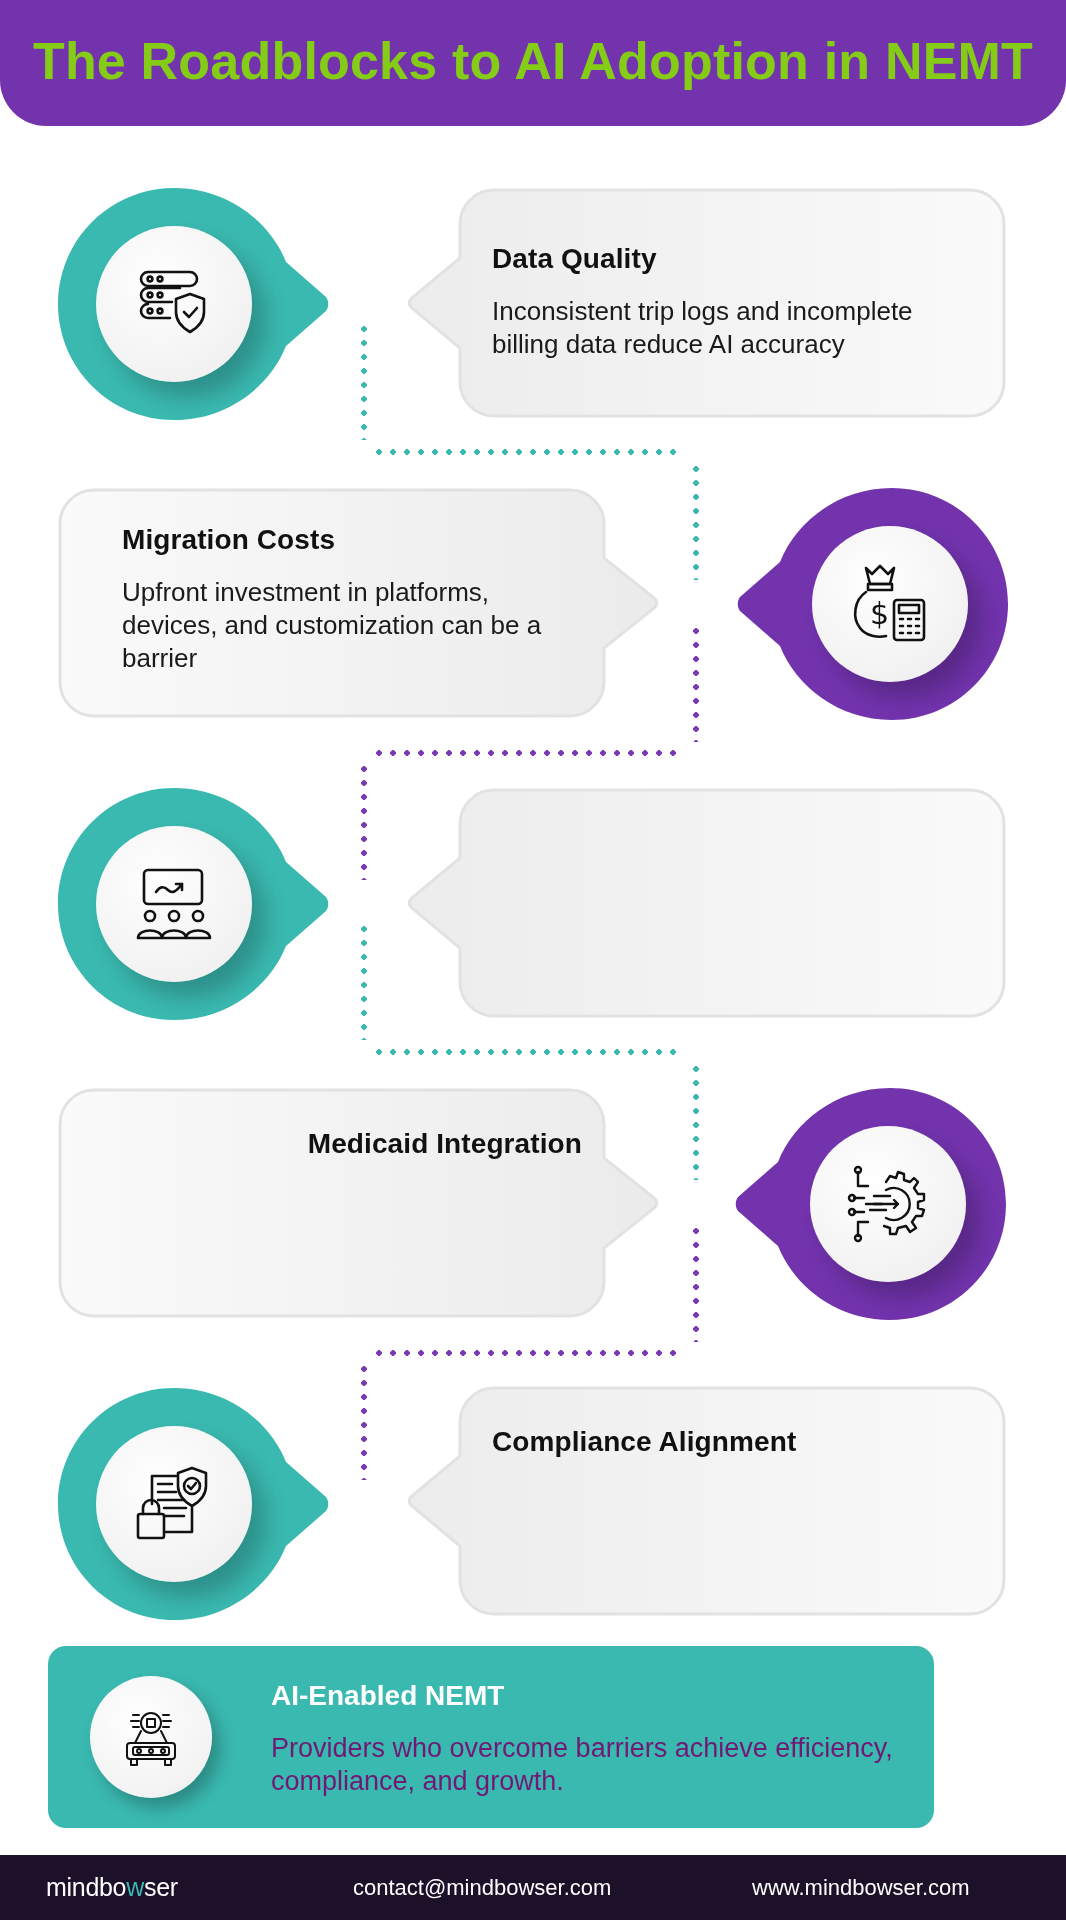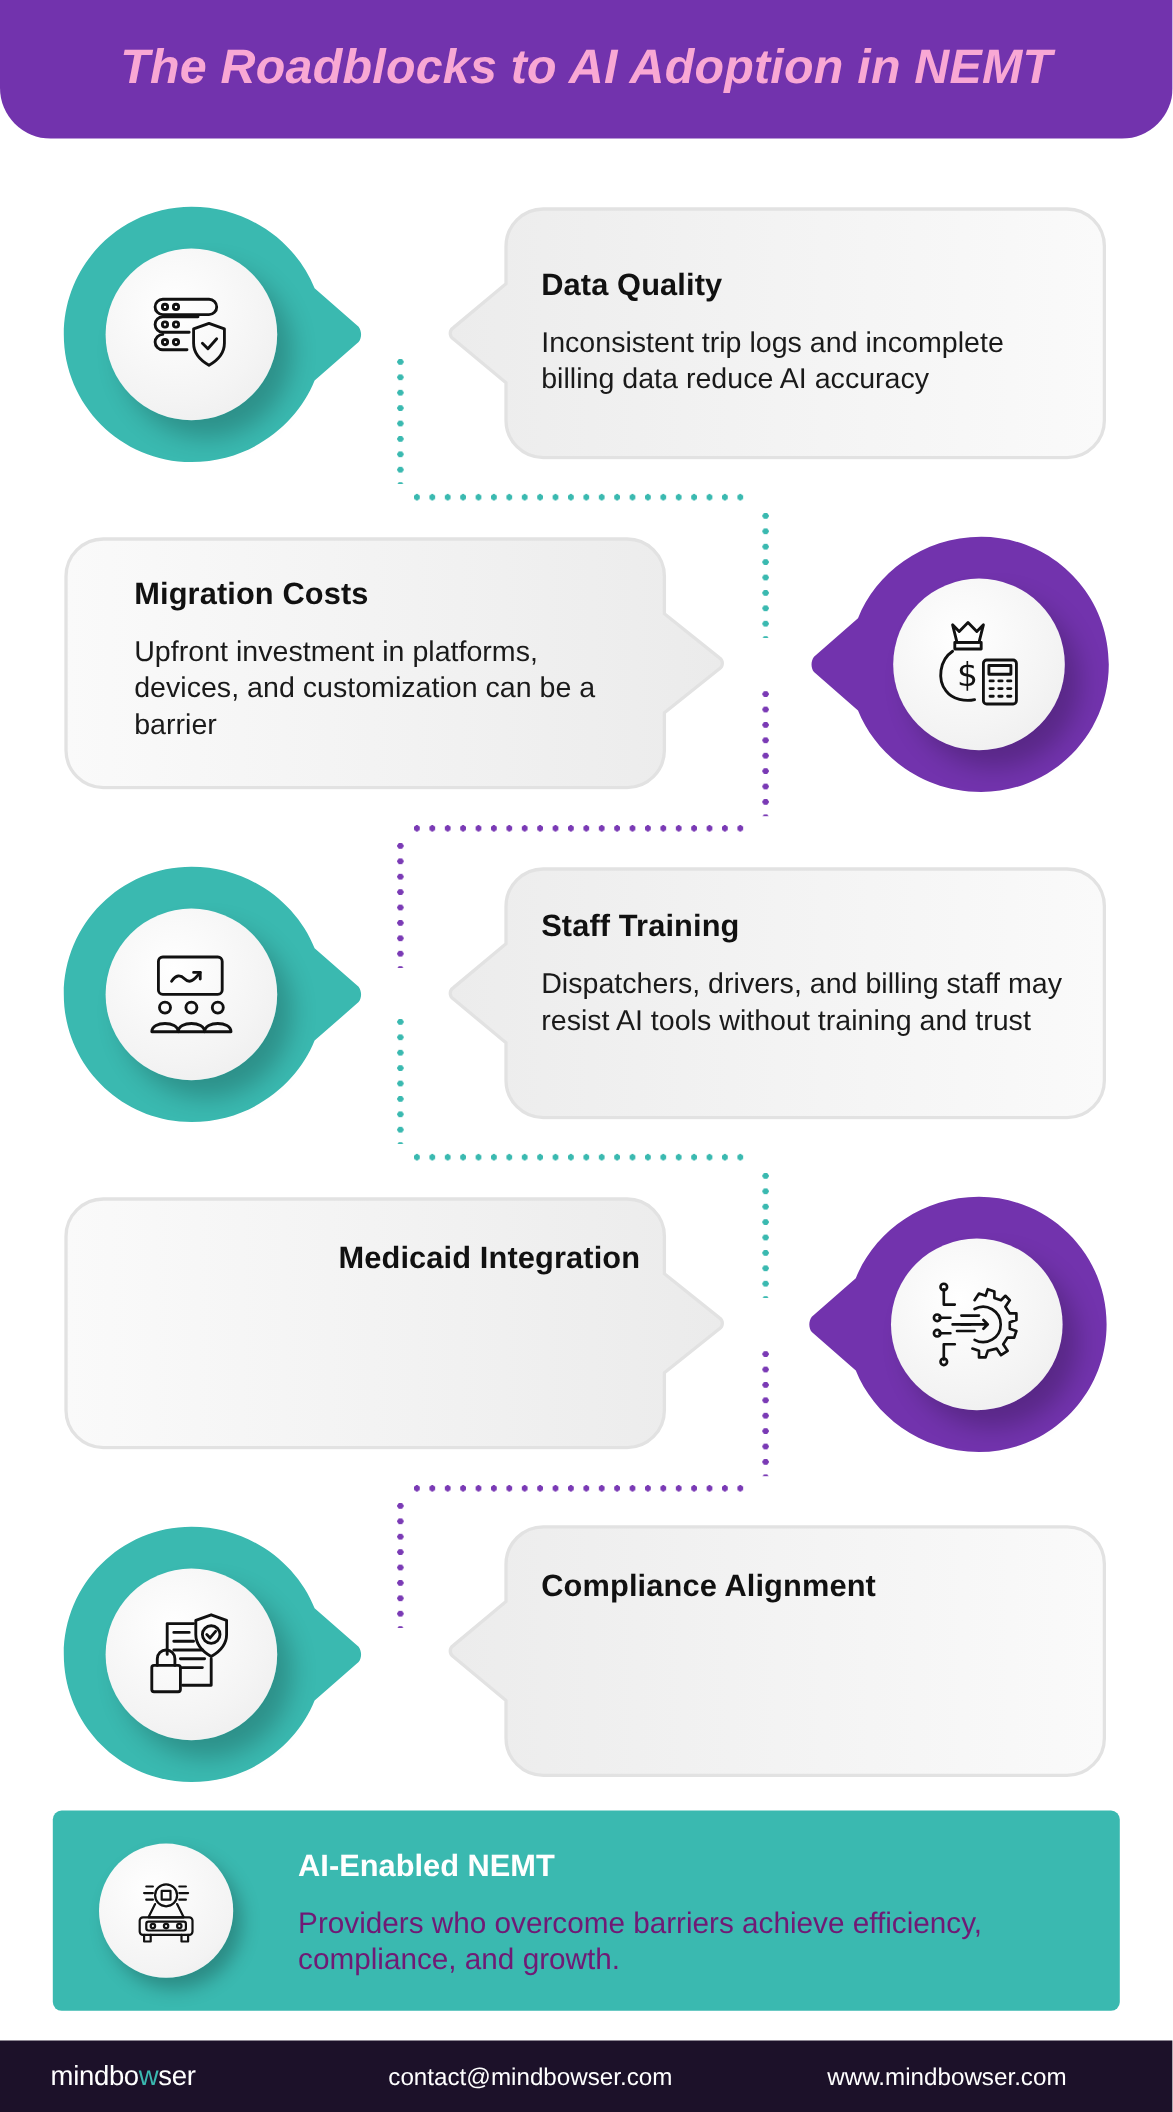--- a/index.html
+++ b/index.html
@@ -4,21 +4,21 @@
 <style>
   * { box-sizing: border-box; margin: 0; padding: 0; }
   html, body { width: 1066px; height: 1920px; background: #ffffff; overflow: hidden; }
   body { position: relative; font-family: "Liberation Sans", "DejaVu Sans", sans-serif; color: #111; }
 
   .header {
     position: absolute; left: 0; top: 0; width: 1066px; height: 126px;
     background: #7233ad; border-radius: 0 0 46px 46px;
     display: flex; align-items: center; justify-content: center;
   }
-  .header h1 { color: #f9a8d4; font-size: 44px; font-weight: 700; letter-spacing: 0.2px; margin-top: -4px; font-style: italic; }
+  .header h1 { color: #84cc16; font-size: 52px; font-weight: 700; letter-spacing: 0.2px; margin-top: -4px; }
   .dots-v { position: absolute; width: 6px; }
   .dots-h { position: absolute; height: 6px; }
   .teal-v { background-image: radial-gradient(circle, #3ab9b0 2.6px, transparent 3px); background-size: 6px 14px; background-repeat: repeat-y; }
   .teal-h { background-image: radial-gradient(circle, #3ab9b0 2.6px, transparent 3px); background-size: 14px 6px; background-repeat: repeat-x; }
   .purple-v { background-image: radial-gradient(circle, #7a3ab5 2.6px, transparent 3px); background-size: 6px 14px; background-repeat: repeat-y; }
   .purple-h { background-image: radial-gradient(circle, #7a3ab5 2.6px, transparent 3px); background-size: 14px 6px; background-repeat: repeat-x; }
 
   
   .pin { position: absolute; width: 300px; height: 240px; }
   .pin svg.blob { position: absolute; left: 0; top: 0; }
@@ -30,22 +30,22 @@
   }
 
   
   .card { position: absolute; height: 230px; }
   .card svg.bg { position: absolute; left: 0; top: 0; }
   .card .content { position: absolute; }
   .card .title { font-size: 28px; font-weight: 700; color: #111; margin-bottom: 20px; letter-spacing: 0.1px; }
   .card .desc { font-size: 26px; line-height: 33px; color: #1a1a1a; }
 
   .banner {
-    position: absolute; left: 48px; top: 1646px; width: 970px; height: 182px;
-    background: #3ab9b0; border-radius: 8px;
+    position: absolute; left: 48px; top: 1646px; width: 886px; height: 182px;
+    background: #3ab9b0; border-radius: 18px;
   }
   .banner .disc {
     position: absolute; left: 42px; top: 30px; width: 122px; height: 122px; border-radius: 50%;
     background: radial-gradient(circle at 40% 35%, #fff 0%, #f3f3f3 70%, #e8e8e8 100%);
     box-shadow: 8px 10px 16px rgba(0,0,0,0.25);
     display: flex; align-items: center; justify-content: center;
   }
   .banner .btitle { position: absolute; left: 223px; top: 34px; color: #fff; font-size: 28px; font-weight: 700; }
   .banner .bdesc { position: absolute; left: 223px; top: 86px; width: 730px; color: #701a75; font-size: 27px; line-height: 33px; }
 
@@ -175,24 +175,20 @@
 <div class="card" style="left:404px; top:788px; width:602px;">
   <svg class="bg" width="602" height="230" viewBox="0 0 602 230">
     <defs>
         <linearGradient id="cg3" x1="0" x2="1">
           <stop offset="0" stop-color="#ececec"></stop>
           <stop offset="1" stop-color="#fafafa"></stop>
         </linearGradient>
       </defs>
     <path d="M90 2 H566 a34 34 0 0 1 34 34 V194 a34 34 0 0 1 -34 34 H90 a34 34 0 0 1 -34 -34 V160 L8 120 a6 6 0 0 1 0 -10 L56 70 V36 a34 34 0 0 1 34 -34 Z" fill="url(#cg3)" stroke="#e2e2e2" stroke-width="3"></path>
   </svg>
-  <div class="content" style="left:88px; top:38px; width:490px;">
-    <div class="title">Staff Training</div>
-    <div class="desc">Dispatchers, drivers, and billing staff may resist AI tools without training and trust</div>
-  </div>
 </div>
 
 <div class="card" style="left:58px; top:1088px; width:604px;">
   <svg class="bg" width="604" height="230" viewBox="0 0 604 230">
     <defs>
         <linearGradient id="cg4" x1="0" x2="1">
           <stop offset="0" stop-color="#fafafa"></stop>
           <stop offset="1" stop-color="#ebebeb"></stop>
         </linearGradient>
       </defs>

